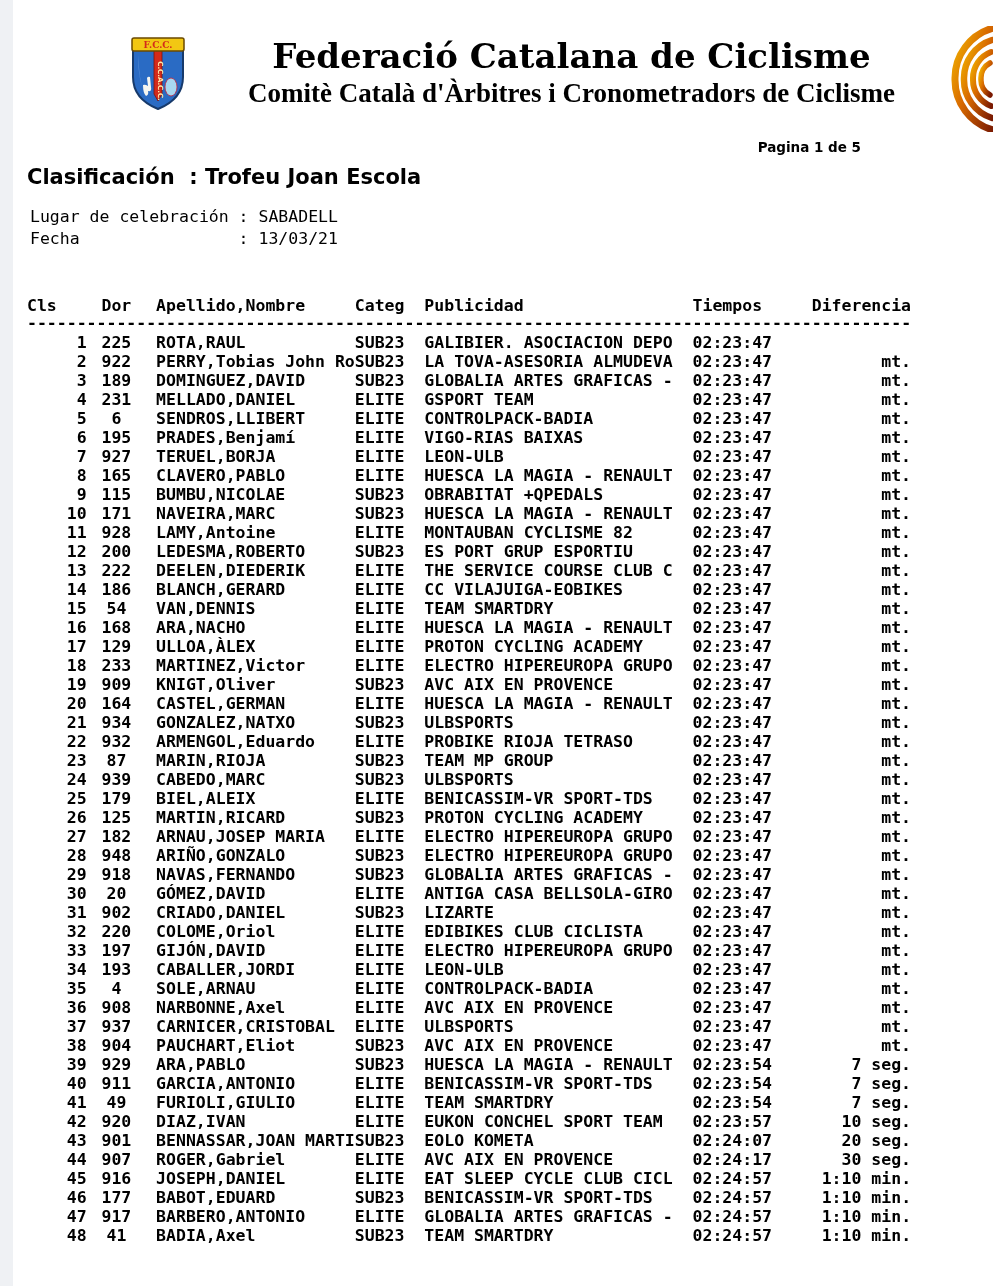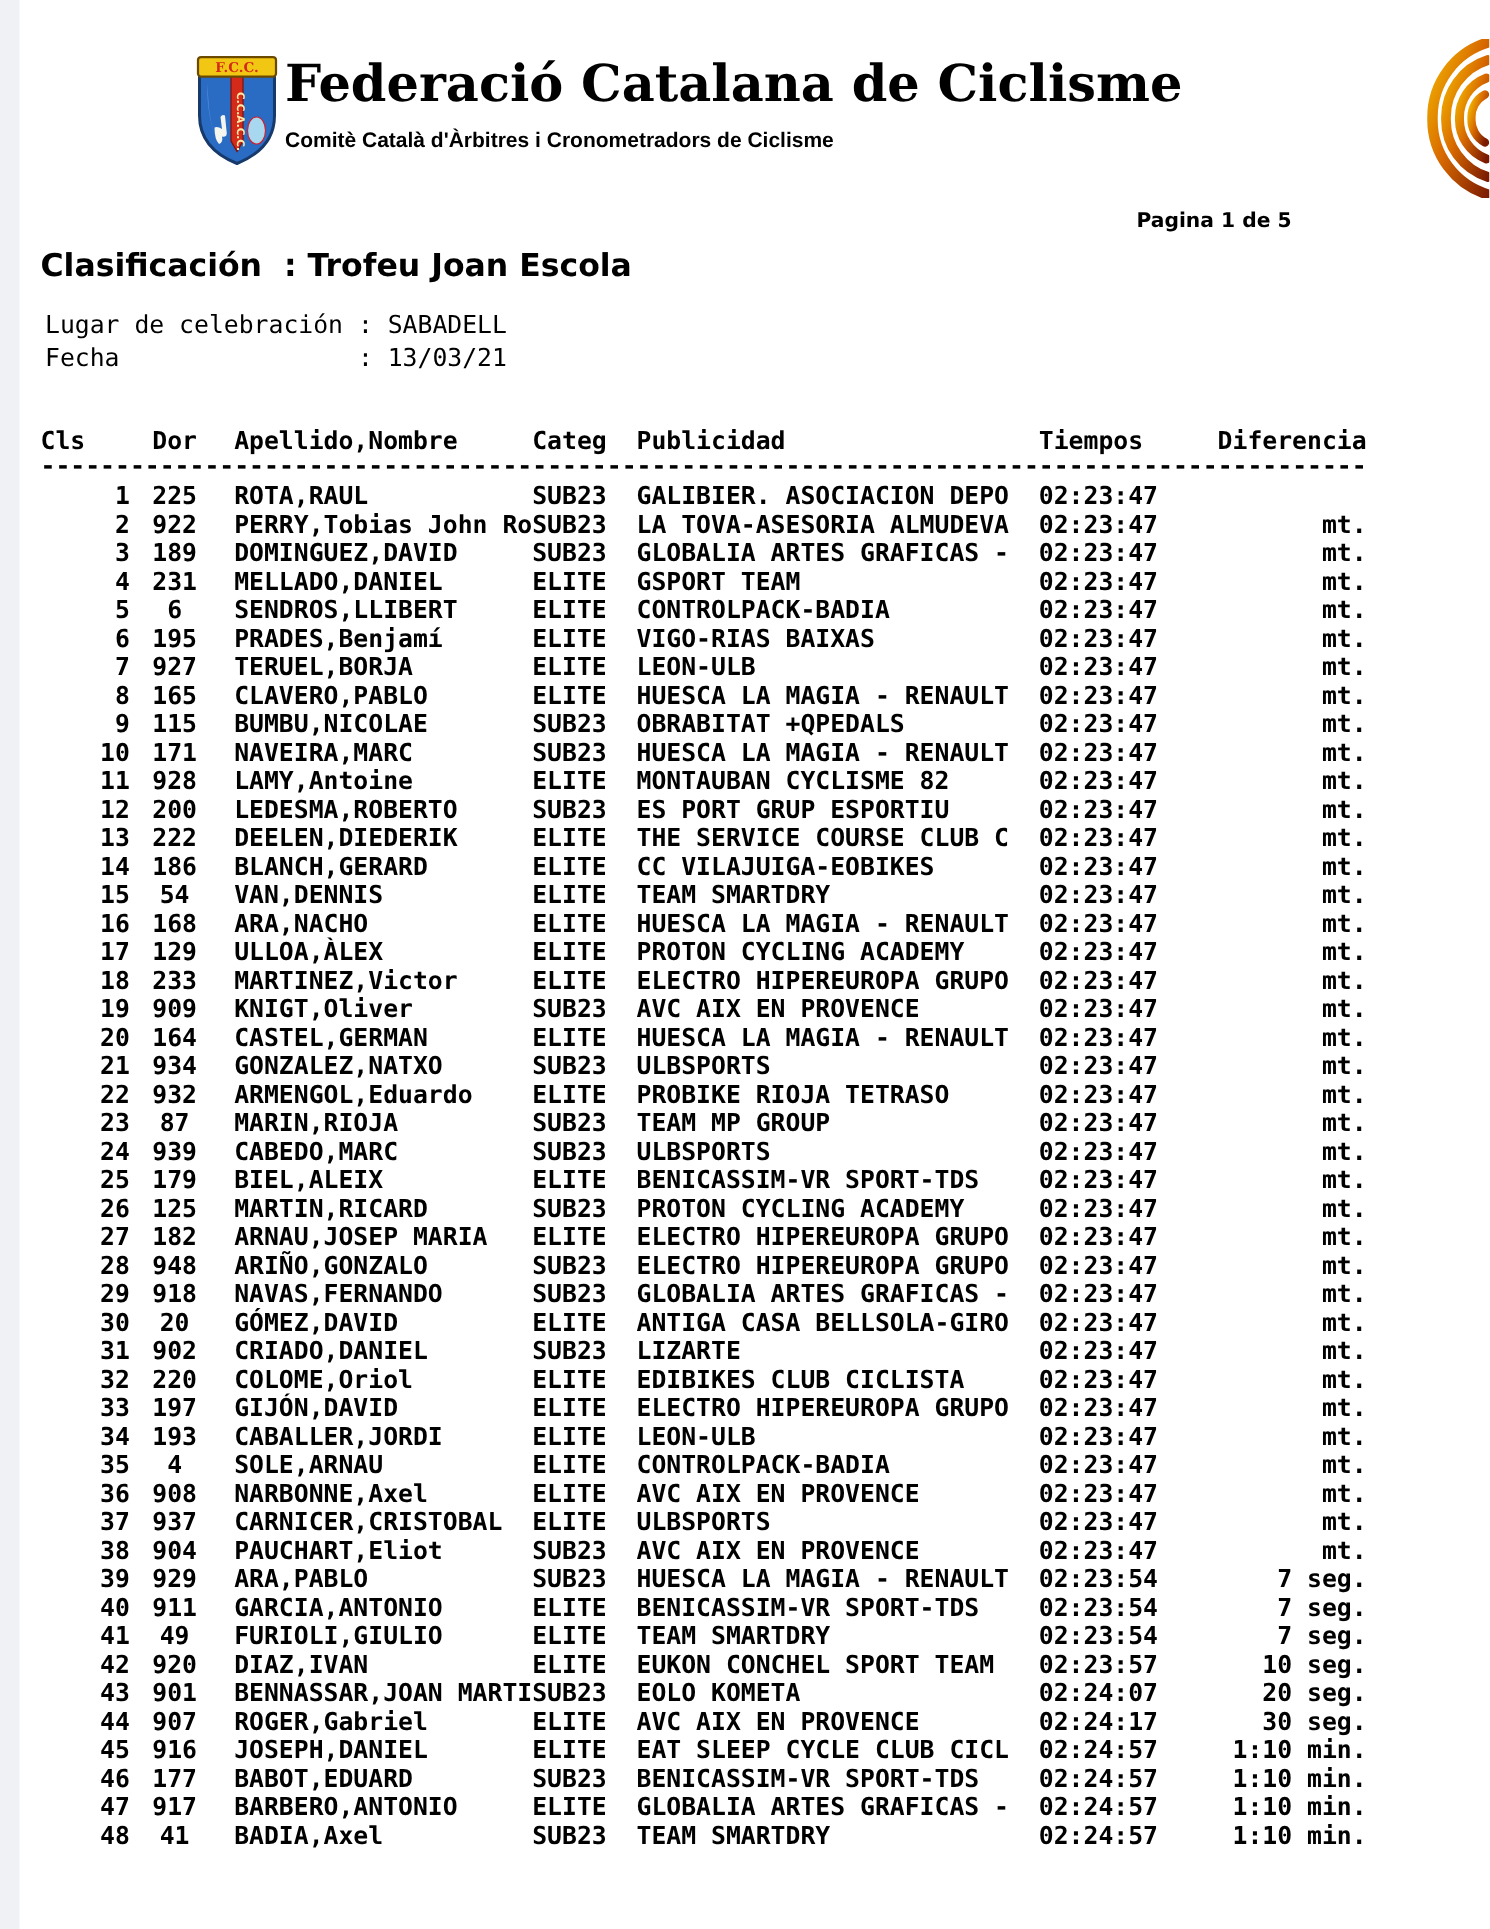--- a/index.html
+++ b/index.html
@@ -3,27 +3,27 @@
 <meta charset="utf-8">
 <style>
   html,body { margin:0; padding:0; }
   body {
     width:993px; height:1286px; background:#ffffff; color:#000;
     font-family:"DejaVu Sans", sans-serif; position:relative; overflow:hidden;
   }
   .left-strip { position:absolute; left:0; top:0; width:13px; height:1286px; background:#eff1f4; }
 
   
-  .brand-block { position:absolute; left:190px; top:36px; width:715px; }
+  .brand-block { position:absolute; left:214px; top:36px; width:715px; text-align:center; }
   .brand-title {
     font-family:"DejaVu Serif", serif; font-weight:bold; font-size:34px;
     line-height:40px; letter-spacing:0; white-space:nowrap;
   }
   .brand-subtitle {
-    font-family:Liberation Sans, sans-serif; font-weight:bold; font-size:14px;
+    font-family:Liberation Serif, serif; font-weight:bold; font-size:27px;
     line-height:26px; margin-top:4px; white-space:nowrap;
   }
   .shield { position:absolute; left:130px; top:37px; width:56px; height:74px; }
   .arcs   { position:absolute; right:0; top:26px; width:80px; height:106px; }
   .pagina { position:absolute; top:111px; right:132px; font-size:13.5px; font-weight:bold;margin-top:28px; }
 
   
   .doc-title {
     position:absolute; left:27px; top:165px;
     font-size:21px; font-weight:bold; white-space:pre;
@@ -31,21 +31,21 @@
 
   
   .meta { position:absolute; left:30px; top:206px; }
   .meta-line {
     font-family:"DejaVu Sans Mono", monospace; font-weight:normal;
     font-size:16.5px; line-height:22px; white-space:pre;
   }
 
   
   .tbl {
-    position:absolute; left:27px; top:284px;
+    position:absolute; left:27px; top:296px;
     font-family:"DejaVu Sans Mono", monospace; font-weight:bold; font-size:16.5px;
   }
   .trow {
     display:grid;
     grid-template-columns:6ch 6ch 21ch 7ch 27ch 10ch 12ch;
     line-height:19px; white-space:pre;
   }
   .trow span { white-space:pre; overflow:hidden; }
   .c1 { text-align:right; }
   .c2 { text-align:center; }

